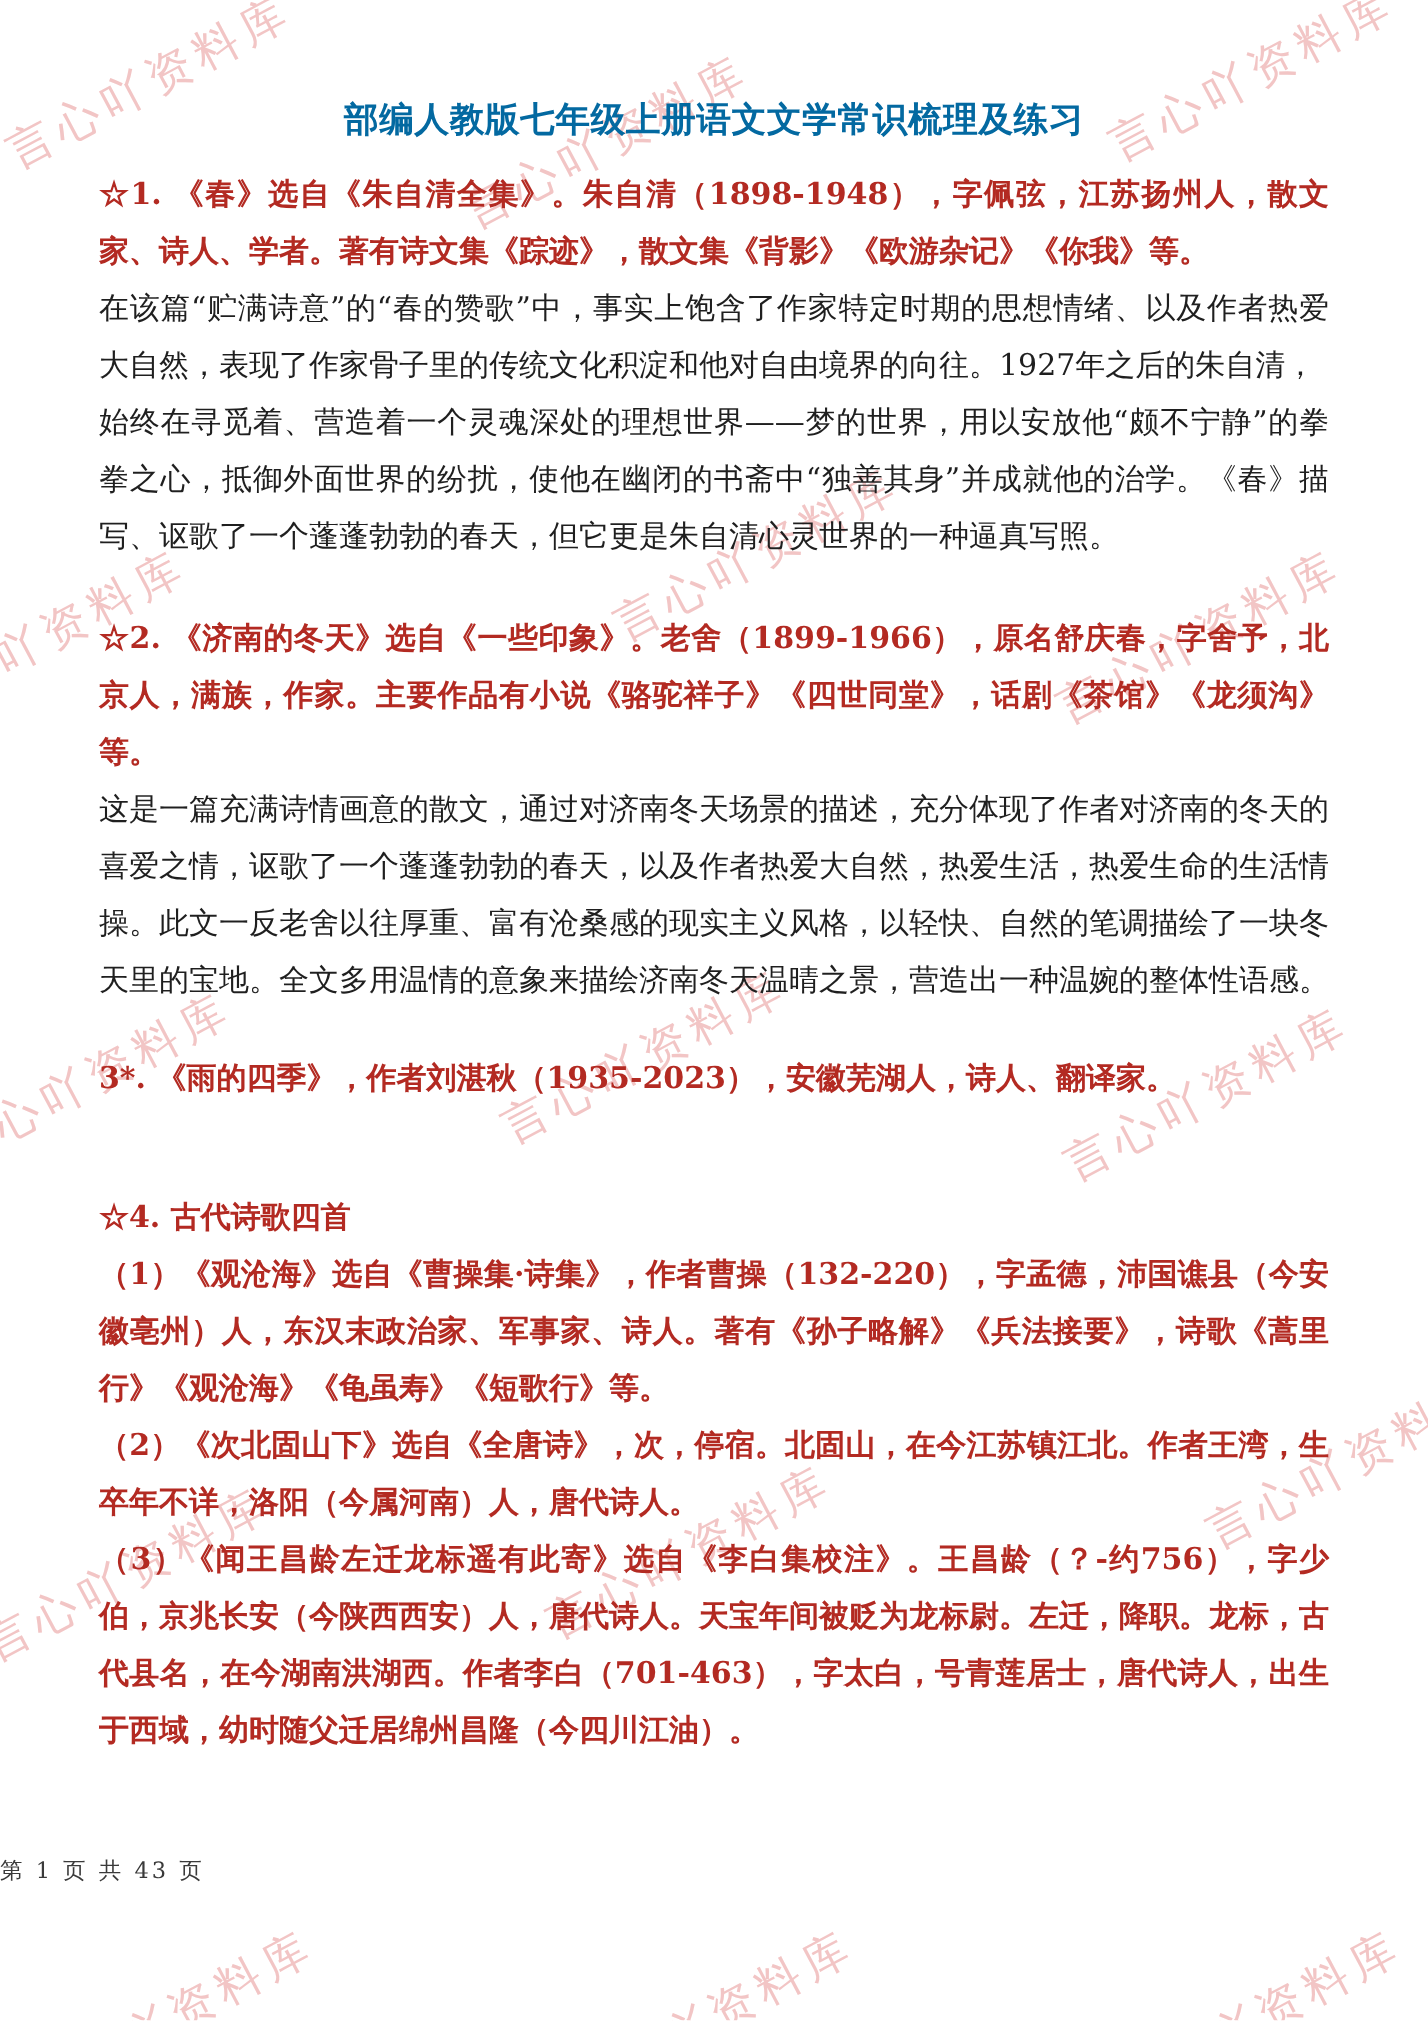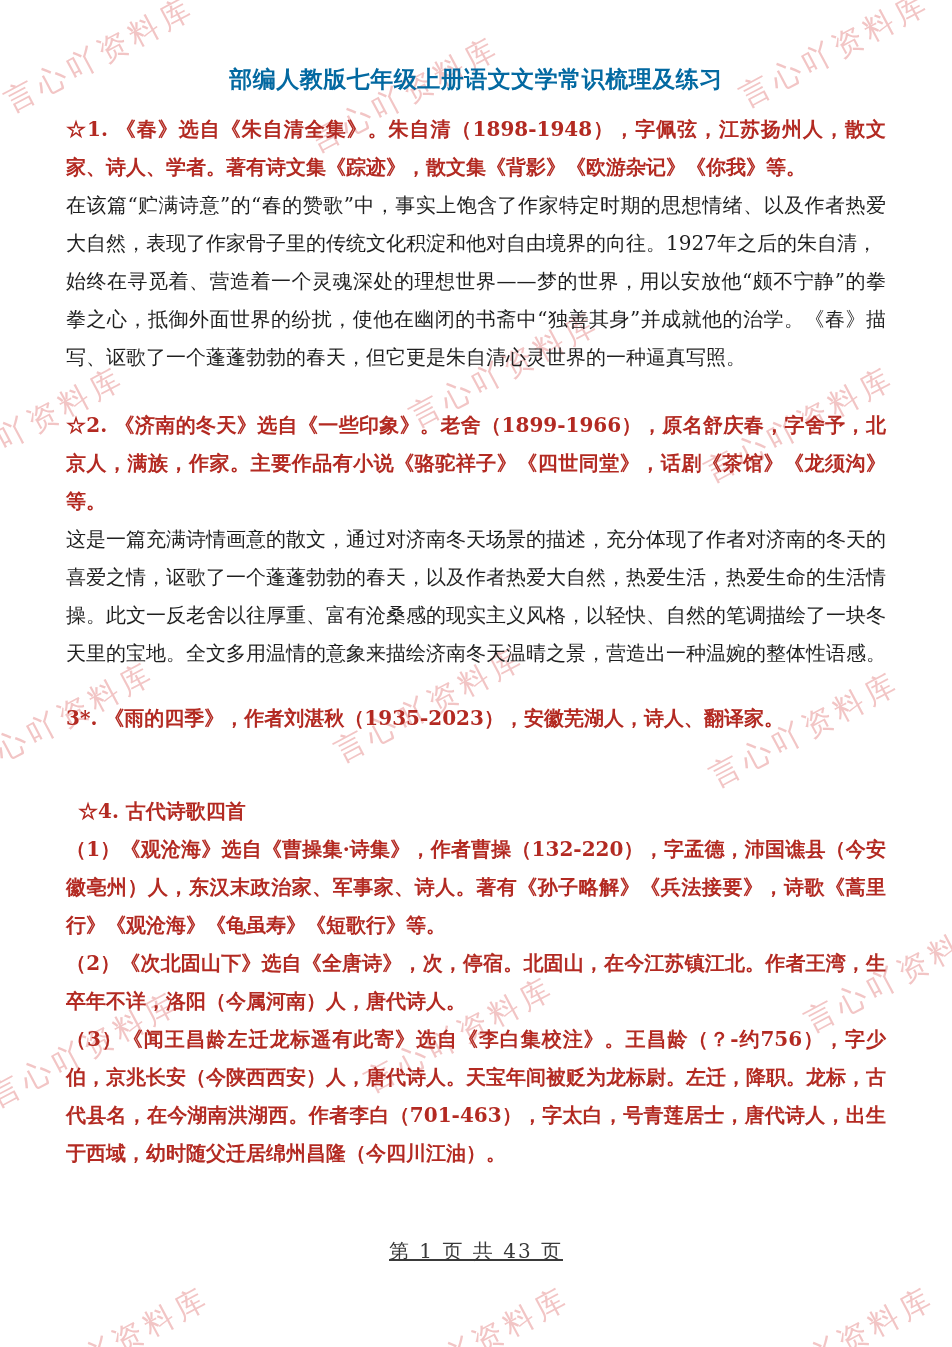--- a/index.html
+++ b/index.html
@@ -57,33 +57,31 @@
     color: var(--heading-red, #b32a22);
     font-weight: 700;
   }
   .black {
     color: var(--body-ink, #1f1f1f);
     font-weight: 400;
   }
   .first-section { margin-top: 16px; }
   .gap-sm { margin-top: 30px; }
   .gap-md { margin-top: 27px; }
-  .gap-lg { margin-top: 55px; margin-left: 12px; }
+  .gap-lg { margin-top: 55px; }
   .footer {
     position: absolute;
     left: 0;
     top: 1238px;
     width: 100%;
-    text-align: center;
     z-index: 1;
-    font-size: 20px;
+    font-size: 15px;
     letter-spacing: 2px;
     color: #3a3a3a;
     font-family: "DejaVu Serif", "Liberation Serif", serif;
-    text-decoration: underline;
   }
 </style>
 </head>
 <body>
 
 <div class="page">
 
   <div class="wm-layer">
       <span class="wm" style="left: 100px; top: 55px;">言心吖资料库</span>
       <span class="wm" style="left: 405px; top: 95px;">言心吖资料库</span>

